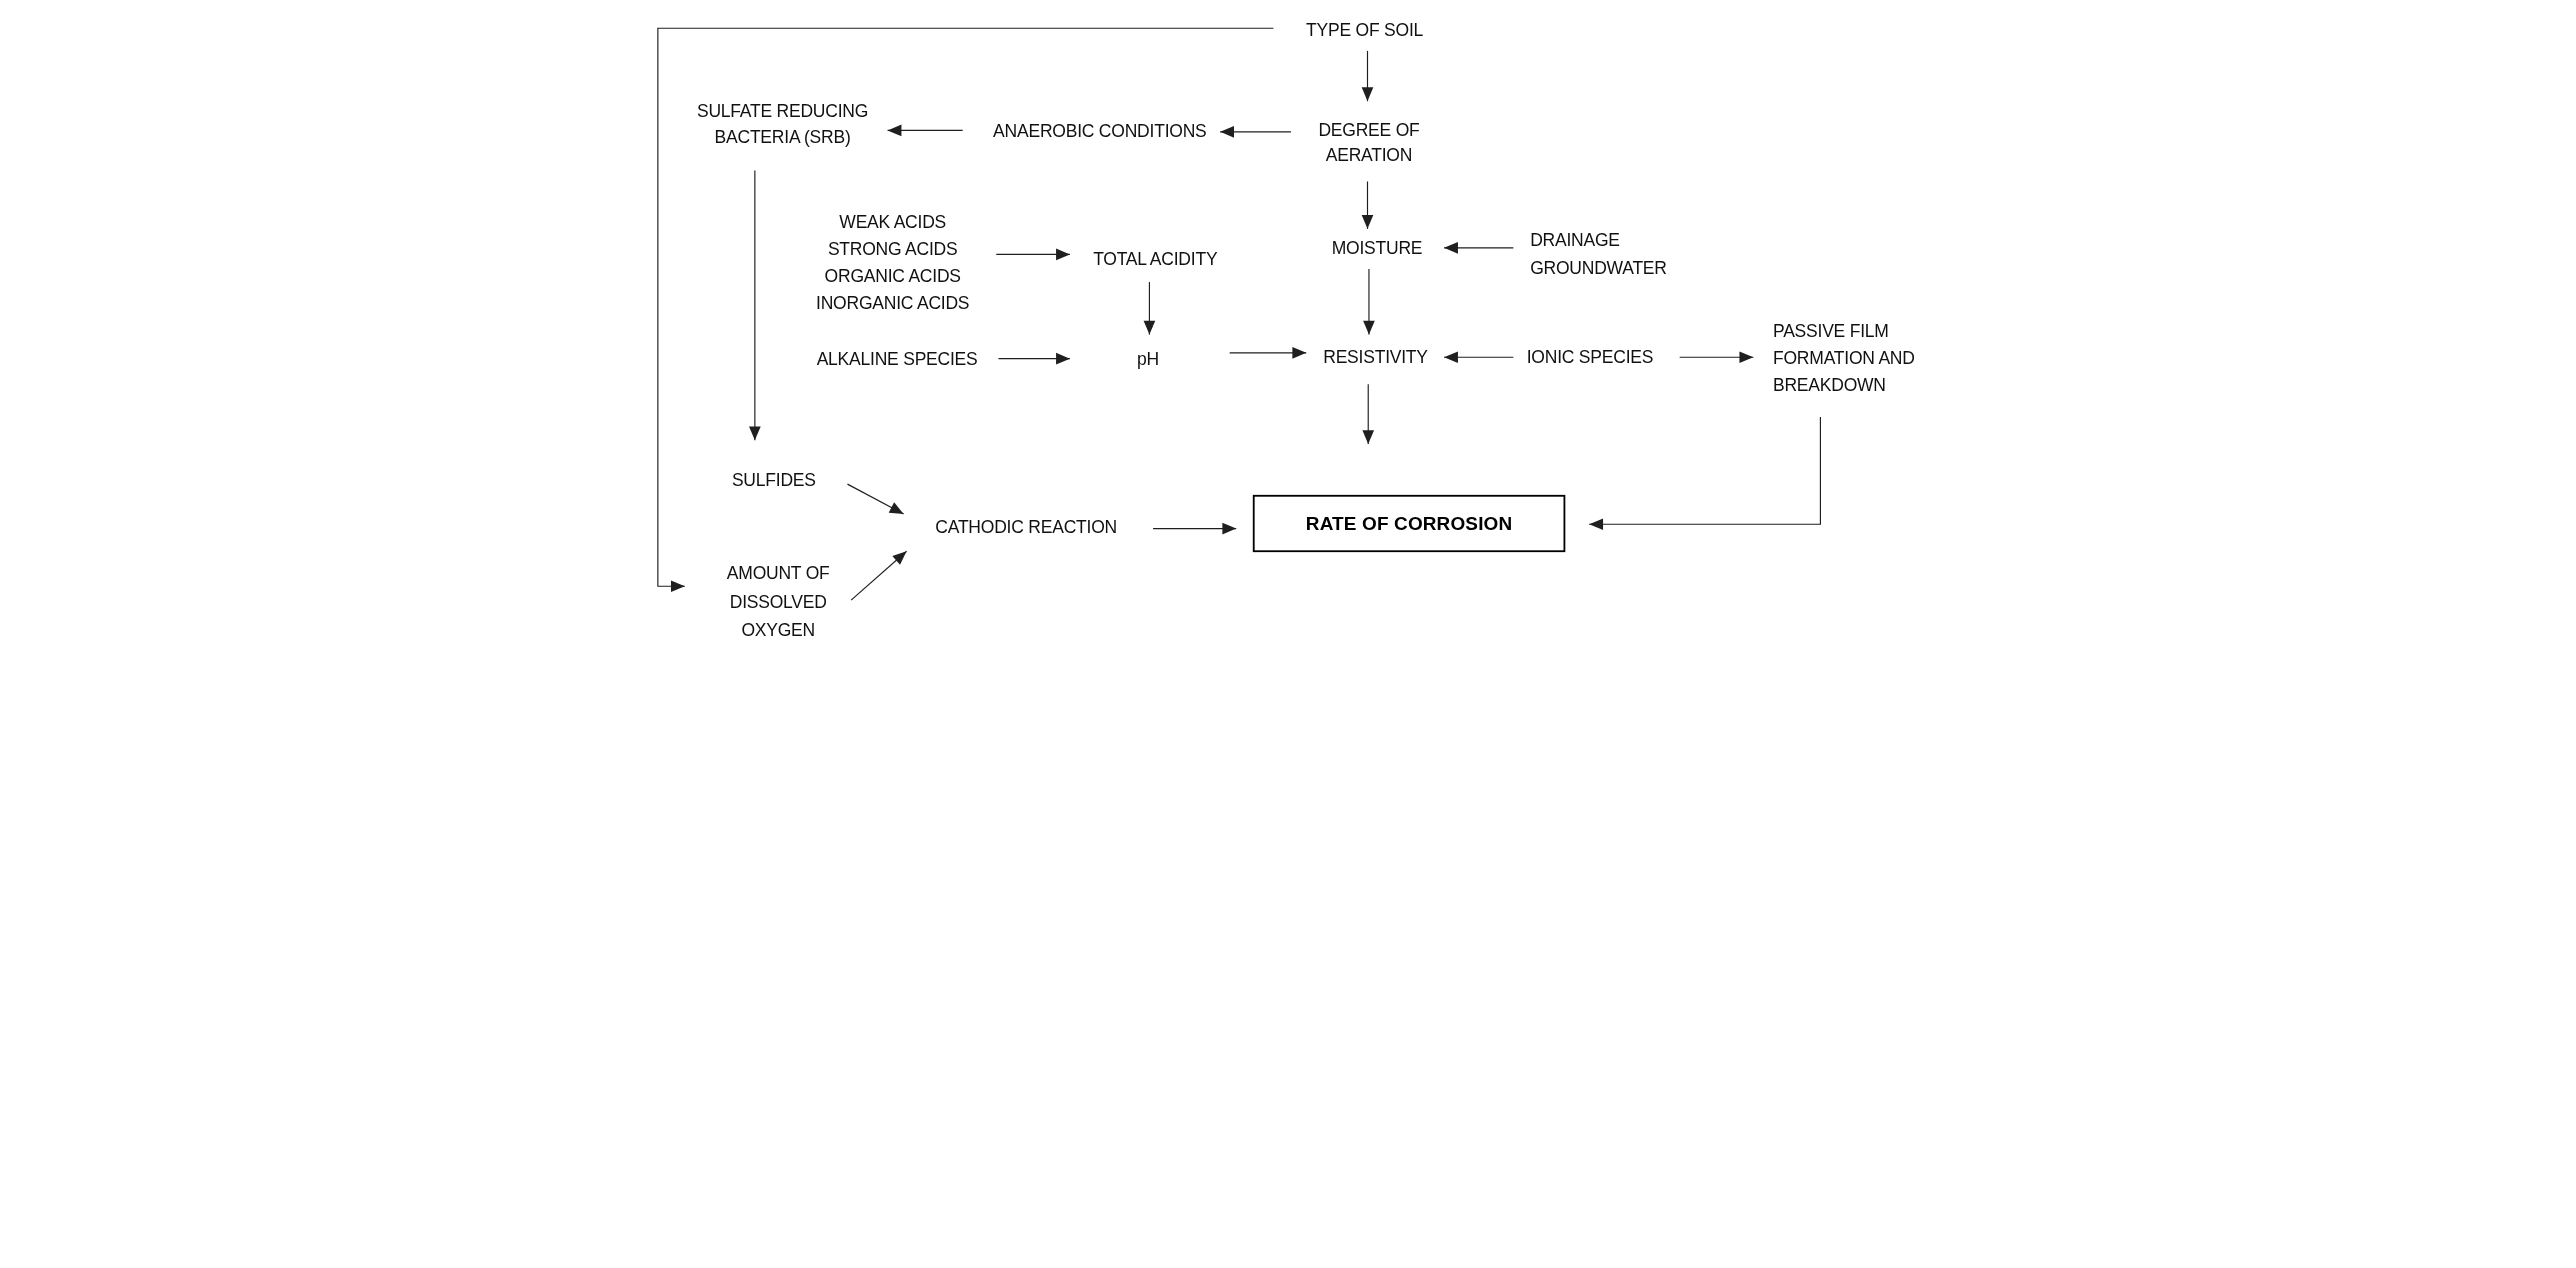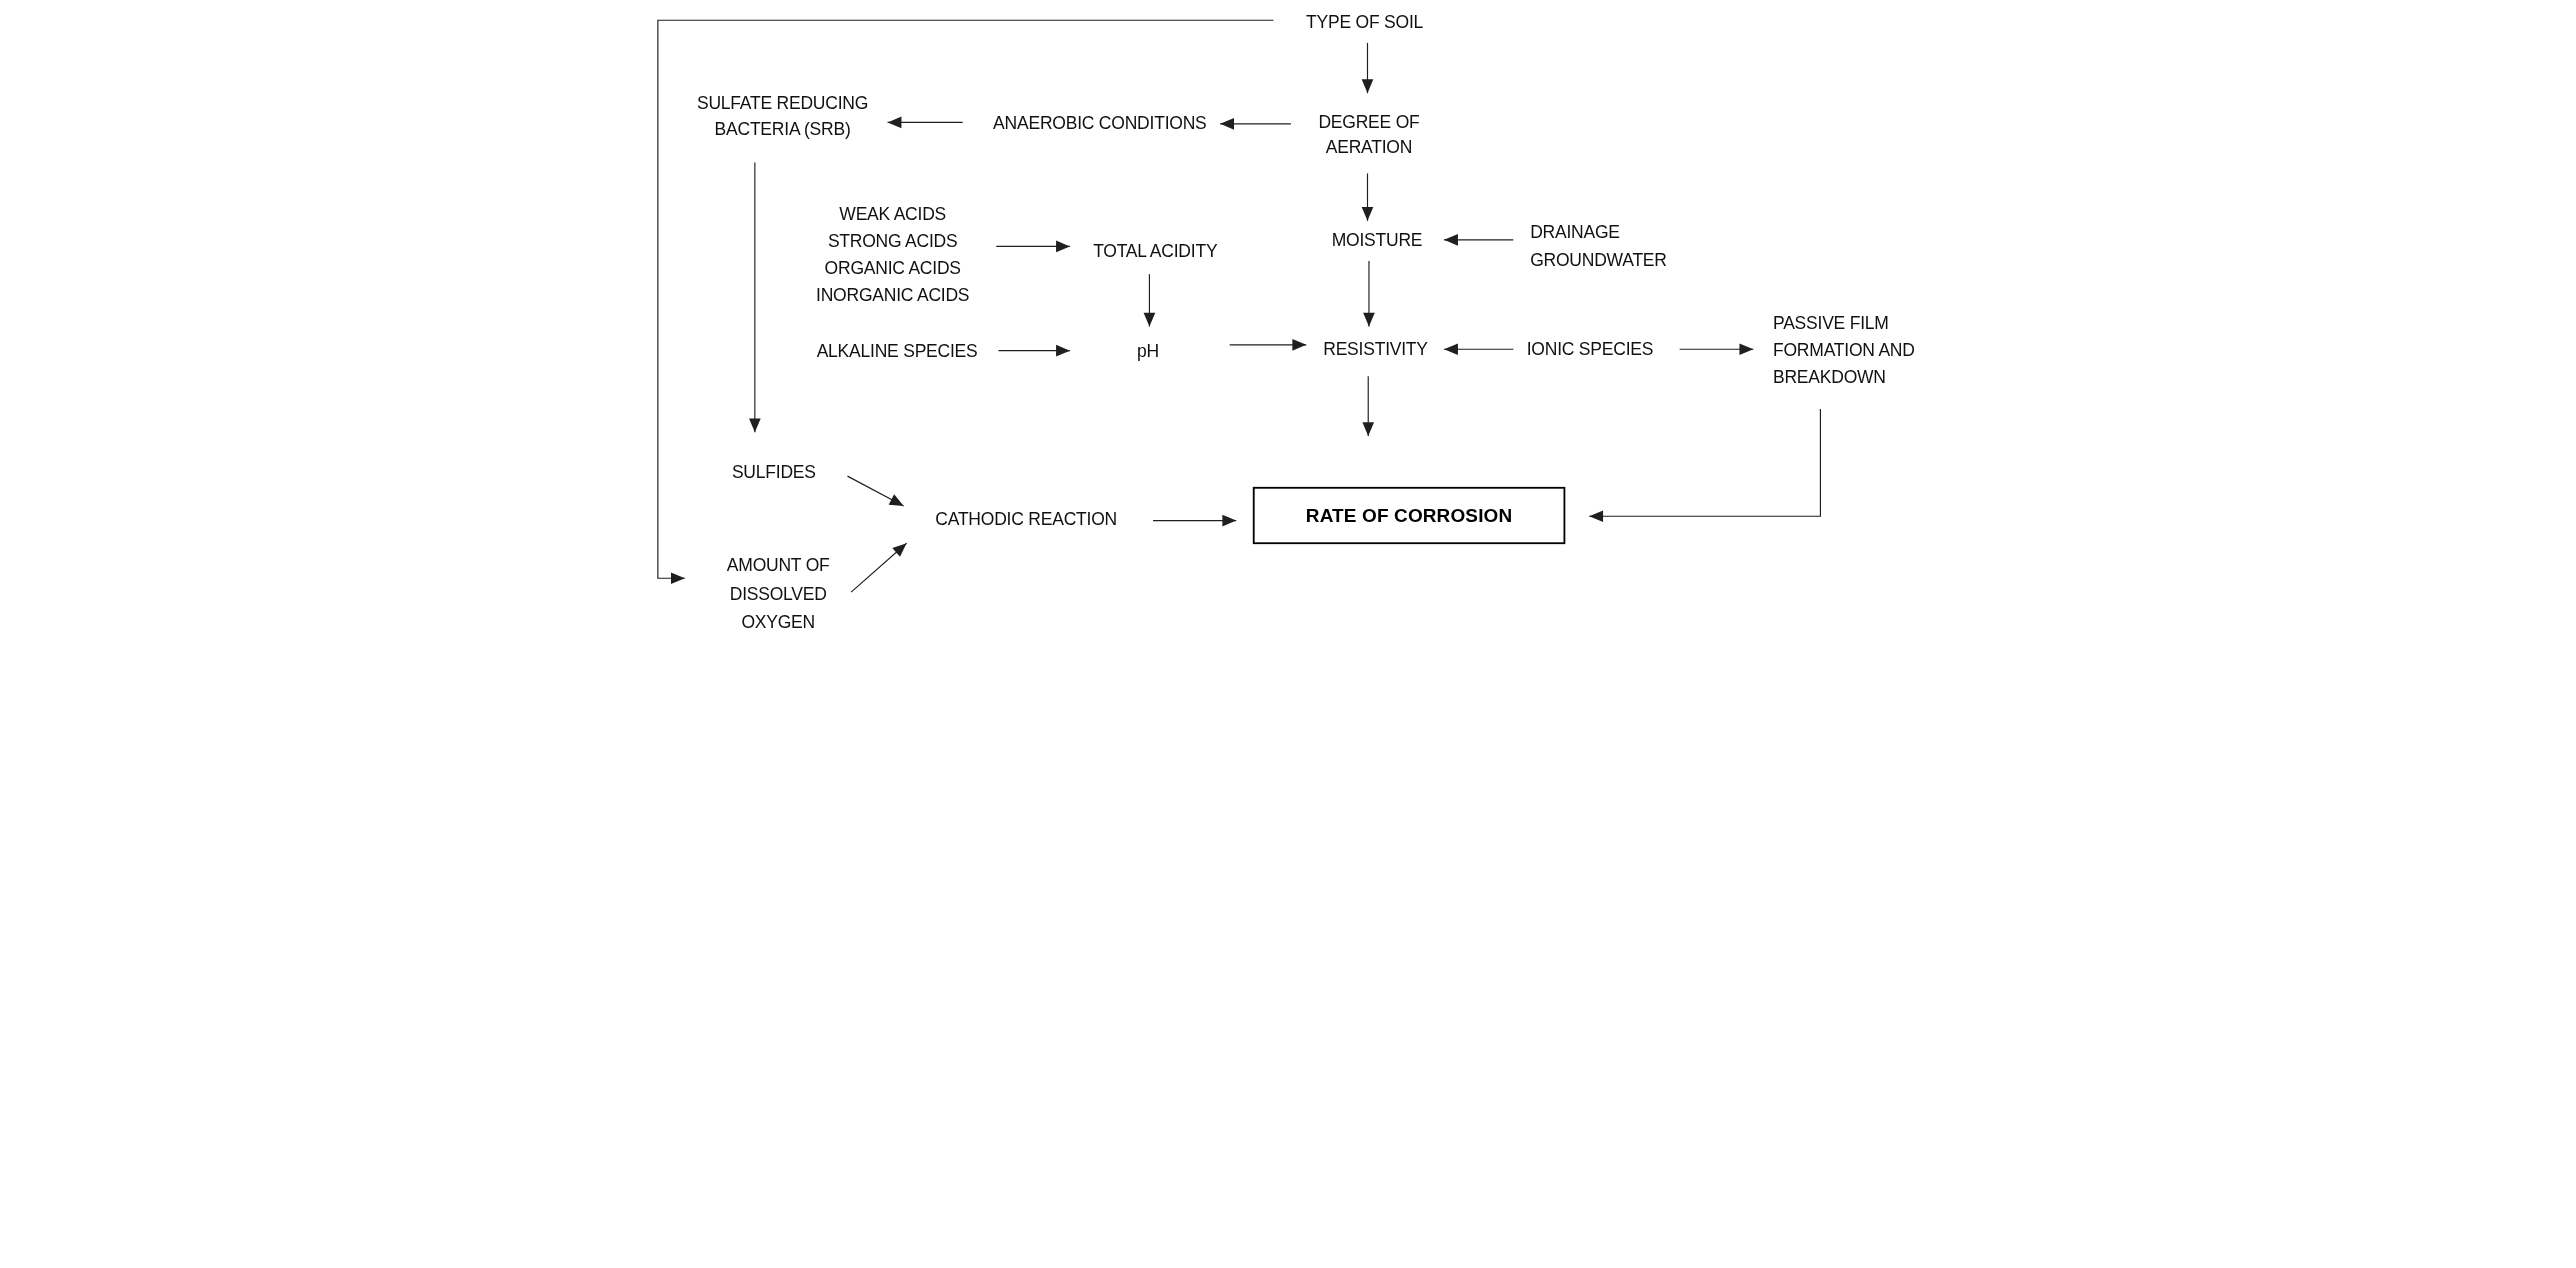--- a/index.html
+++ b/index.html
@@ -3,21 +3,21 @@
 <meta charset="utf-8">
 <style>
   html, body {
     margin: 0;
     padding: 0;
     background: #ffffff;
   }
   .canvas {
     width: 1288px;
     height: 635px;
-    margin: 4px auto;
+    margin: 12px auto;
     background: #ffffff;
   }
   svg {
     display: block;
     width: 100%;
     height: 100%;
     font-family: "Liberation Sans", sans-serif;
   }
   .node-label {
     font-size: 24px;

